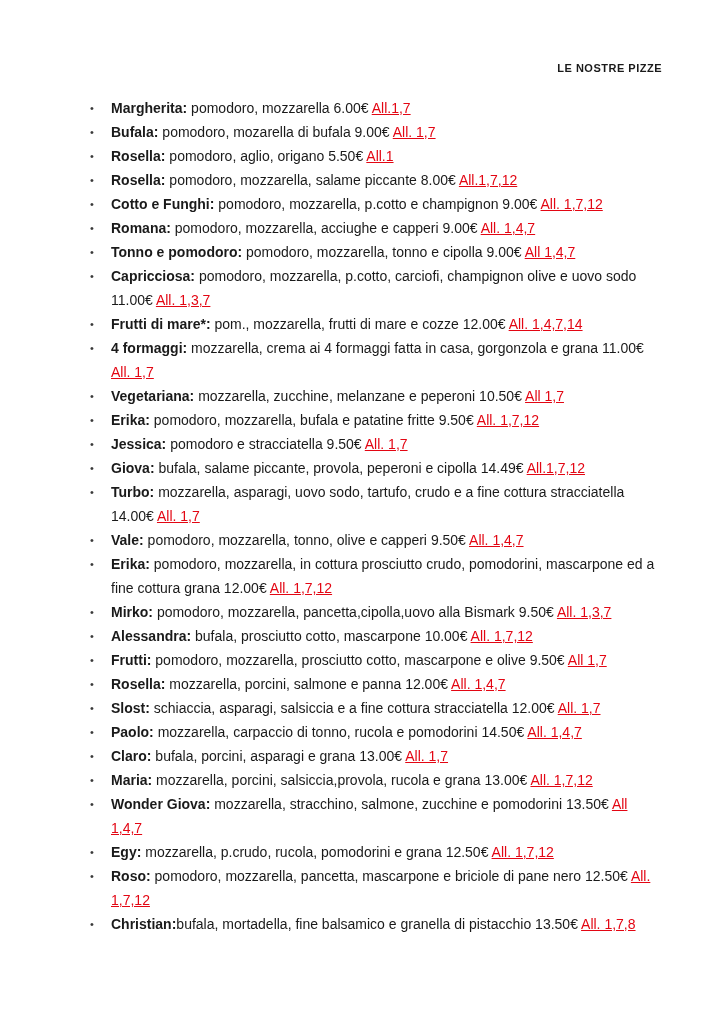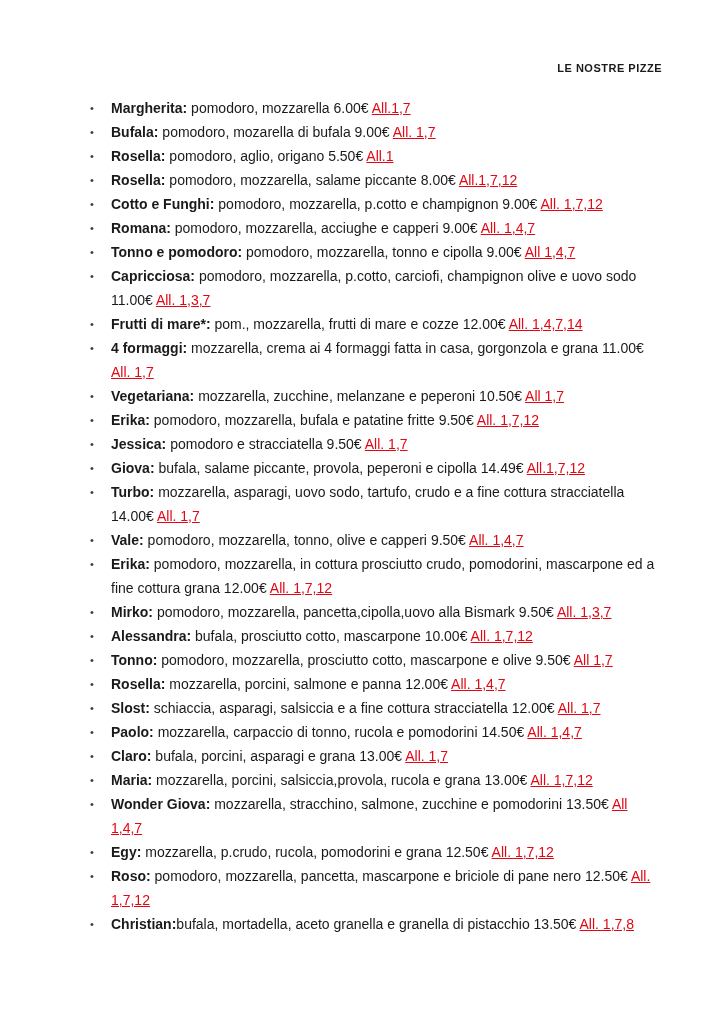--- a/index.html
+++ b/index.html
@@ -192,21 +192,21 @@
   </li>
       <li class="menu-item">
     <span class="bullet">•</span>
     <span class="item-text"><b class="item-name">Alessandra:</b><span class="item-desc"> bufala, prosciutto cotto, mascarpone</span>
       <b class="item-price">10.00€</b>
       <span class="item-allergen">All. 1,7,12</span>
     </span>
   </li>
       <li class="menu-item">
     <span class="bullet">•</span>
-    <span class="item-text"><b class="item-name">Tonno:</b><span class="item-desc"> pomodoro, mozzarella, prosciutto cotto, mascarpone e olive</span>
+    <span class="item-text"><b class="item-name">Frutti:</b><span class="item-desc"> pomodoro, mozzarella, prosciutto cotto, mascarpone e olive</span>
       <b class="item-price">9.50€</b>
       <span class="item-allergen">All 1,7</span>
     </span>
   </li>
       <li class="menu-item">
     <span class="bullet">•</span>
     <span class="item-text"><b class="item-name">Rosella:</b><span class="item-desc"> mozzarella, porcini, salmone e panna</span>
       <b class="item-price">12.00€</b>
       <span class="item-allergen">All. 1,4,7</span>
     </span>
@@ -255,19 +255,19 @@
   </li>
       <li class="menu-item">
     <span class="bullet">•</span>
     <span class="item-text"><b class="item-name">Roso:</b><span class="item-desc"> pomodoro, mozzarella, pancetta, mascarpone e briciole di pane nero</span>
       <b class="item-price">12.50€</b>
       <span class="item-allergen">All. 1,7,12</span>
     </span>
   </li>
       <li class="menu-item">
     <span class="bullet">•</span>
-    <span class="item-text"><b class="item-name">Christian:</b><span class="item-desc">bufala, mortadella, aceto granella e granella di pistacchio</span>
+    <span class="item-text"><b class="item-name">Christian:</b><span class="item-desc">bufala, mortadella, fine balsamico e granella di pistacchio</span>
       <b class="item-price">13.50€</b>
       <span class="item-allergen">All. 1,7,8</span>
     </span>
   </li>
     </ul>
 </div>
 
 </body></html>

